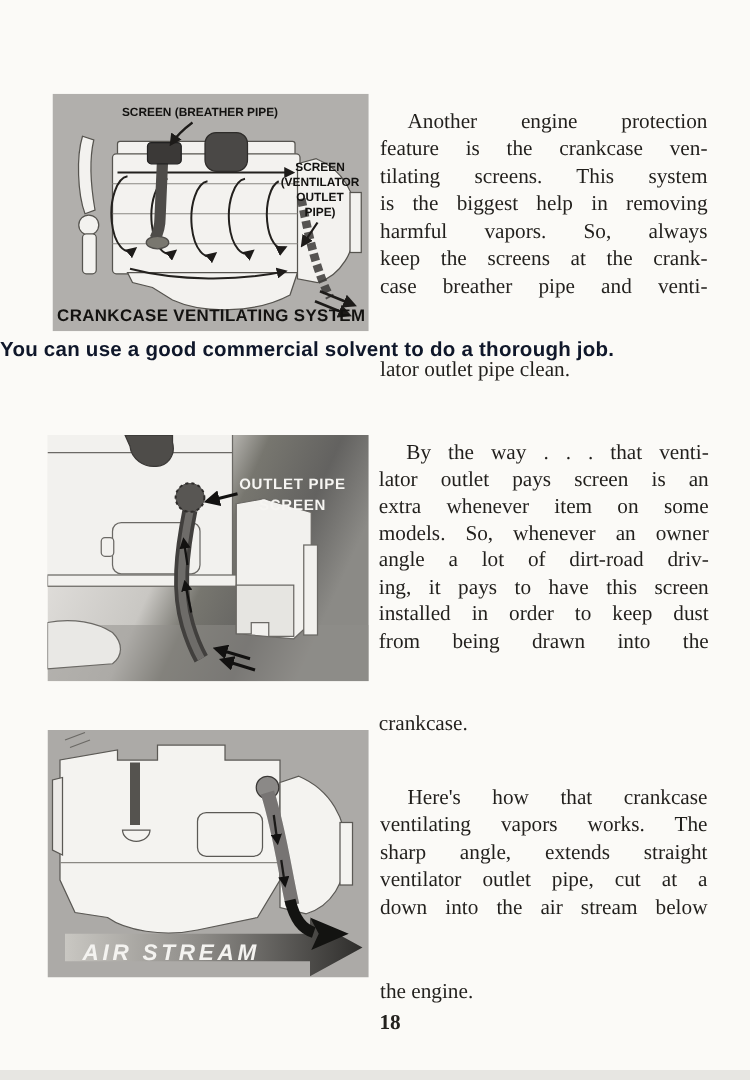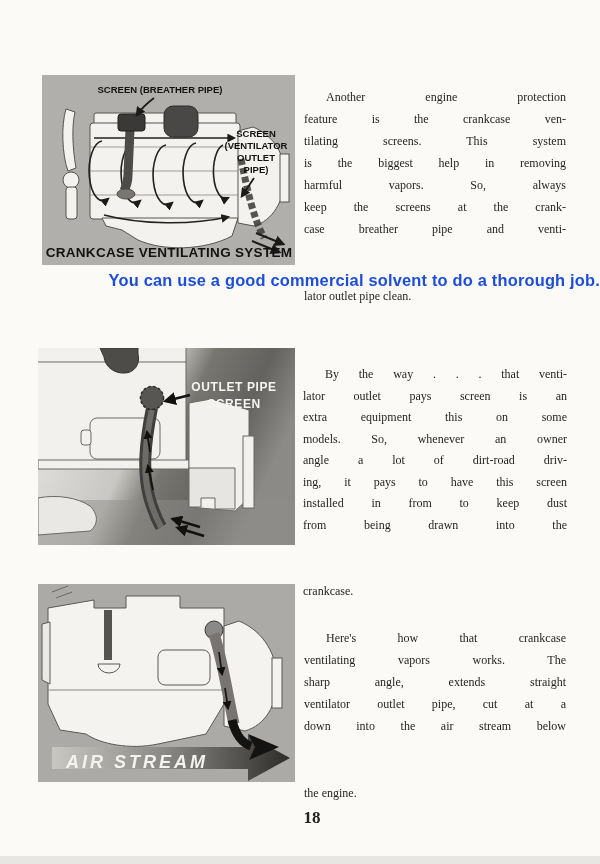--- a/index.html
+++ b/index.html
@@ -9,36 +9,36 @@
     font-family:"Liberation Serif", serif;
     color:#1c1a18;
     position:relative;
     overflow:hidden;
   }
   .page{position:absolute;inset:0;}
   .fig{position:absolute;box-shadow:none;}
   .fig svg{display:block;}
   .para{
     position:absolute;
-    font-size:12px;
+    font-size:17px;
     line-height:22px;
     color:#211f1c;
   }
   .pline{text-align:justify;text-align-last:justify;white-space:nowrap;}
   .pline:first-child{padding-left:22px;}
   .pline:last-child{text-align-last:left;margin-top:45px;}
   .bold-caption{
     position:absolute;
     left:0;right:0;
-    text-align:right;
+    text-align:left;
     font-family:"Liberation Sans", sans-serif;
     font-weight:700;
     font-size:16.4px;
     letter-spacing:0.2px;
-    color:#1d4ed8;
+    color:#0f172a;
   }
   .page-number{
     position:absolute;
     left:0;width:592px;
     text-align:center;
     font-weight:700;
     font-size:17px;
     color:#23211e;
     padding-left:16px;
   }
@@ -180,28 +180,28 @@
         <path d="M166,188 L140,180" marker-end="url(#arr2)"></path>
       </g>
 
       <g font-family="Liberation Sans, sans-serif" font-weight="700" fill="#f6f5f2">
         <text x="196" y="43" font-size="12" text-anchor="middle" letter-spacing="0.6">OUTLET PIPE</text>
         <text x="196" y="60" font-size="12" text-anchor="middle" letter-spacing="0.6">SCREEN</text>
       </g>
     </svg>
   </div>
 
-  <div class="para p2-lines" style="left:303px;top:364px;width:264px;">
+  <div class="para p2-lines" style="left:303px;top:351px;width:264px;">
       <div class="pline">By the way . . . that venti-</div>
       <div class="pline">lator outlet pays screen is an</div>
-      <div class="pline">extra equipment this on some</div>
+      <div class="pline">extra whenever item on some</div>
       <div class="pline">models. So, whenever an owner</div>
       <div class="pline">angle a lot of dirt-road driv-</div>
       <div class="pline">ing, it pays to have this screen</div>
-      <div class="pline">installed in from to keep dust</div>
+      <div class="pline">installed in order to keep dust</div>
       <div class="pline">from being drawn into the</div>
       <div class="pline">crankcase.</div>
     </div>
 
   <div class="fig" style="left:38px;top:584px;">
     <svg width="257" height="198" viewBox="0 0 257 198">
       <defs>
         <marker id="arr3" viewBox="0 0 8 8" refX="6" refY="4" markerWidth="5" markerHeight="5" orient="auto">
           <path d="M0,0 L8,4 L0,8 Z" fill="#121110"></path>
         </marker>

